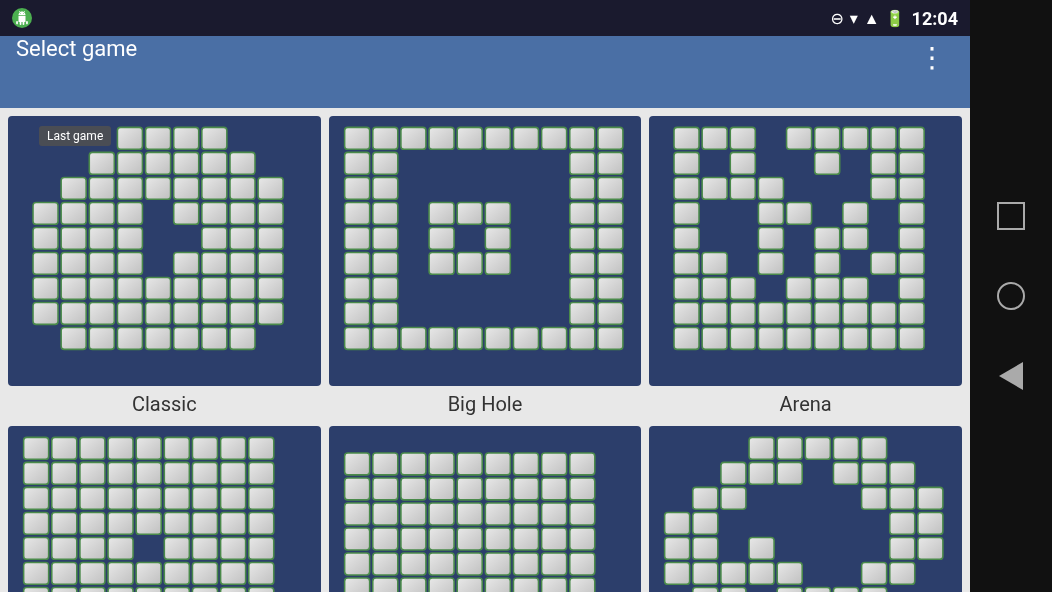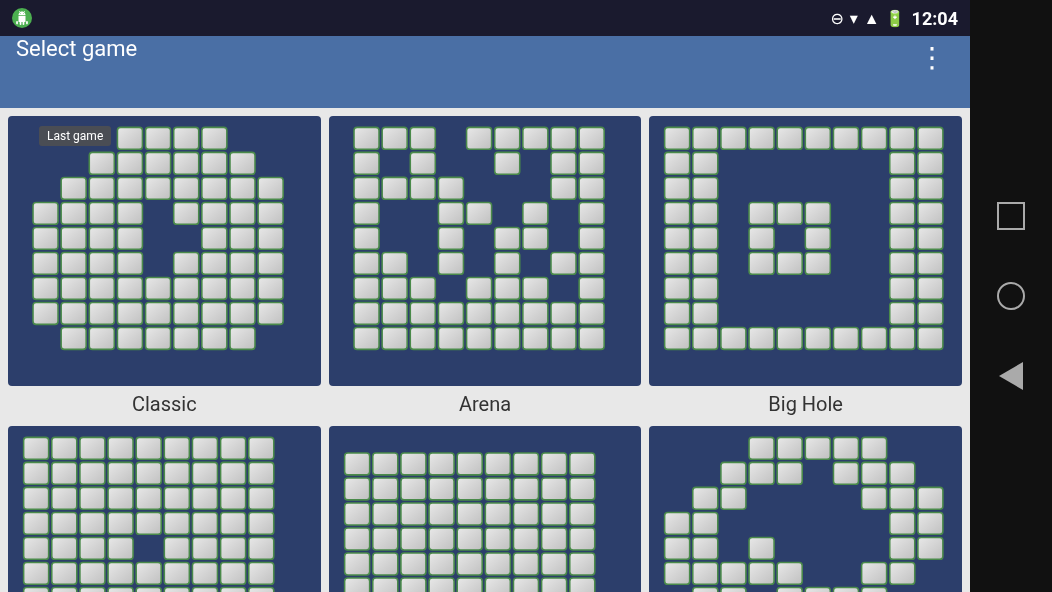--- a/index.html
+++ b/index.html
@@ -311,20 +311,103 @@
             </g>
           </svg>
         </div>
         <span class="game-label">Classic</span>
       </div>
 
       <div class="game-item">
         <div class="game-thumbnail">
           <svg class="tile-canvas" viewBox="0 0 100 85" preserveAspectRatio="xMidYMid meet">
             <defs>
+              <linearGradient id="tileGrad3" x1="0%" y1="0%" x2="100%" y2="100%">
+                <stop offset="0%" style="stop-color:#e8e8e8"></stop>
+                <stop offset="100%" style="stop-color:#c0c0c0"></stop>
+              </linearGradient>
+            </defs>
+
+            <g fill="url(#tileGrad3)" stroke="#4a8a4a" stroke-width="0.5">
+
+              <rect x="5" y="3" width="8" height="7" rx="1"></rect>
+              <rect x="14" y="3" width="8" height="7" rx="1"></rect>
+              <rect x="23" y="3" width="8" height="7" rx="1"></rect>
+              <rect x="32" y="3" width="8" height="7" rx="1"></rect>
+              <rect x="41" y="3" width="8" height="7" rx="1"></rect>
+              <rect x="50" y="3" width="8" height="7" rx="1"></rect>
+              <rect x="59" y="3" width="8" height="7" rx="1"></rect>
+              <rect x="68" y="3" width="8" height="7" rx="1"></rect>
+              <rect x="77" y="3" width="8" height="7" rx="1"></rect>
+              <rect x="86" y="3" width="8" height="7" rx="1"></rect>
+
+              <rect x="5" y="11" width="8" height="7" rx="1"></rect>
+              <rect x="14" y="11" width="8" height="7" rx="1"></rect>
+              <rect x="77" y="11" width="8" height="7" rx="1"></rect>
+              <rect x="86" y="11" width="8" height="7" rx="1"></rect>
+
+              <rect x="5" y="19" width="8" height="7" rx="1"></rect>
+              <rect x="14" y="19" width="8" height="7" rx="1"></rect>
+              <rect x="77" y="19" width="8" height="7" rx="1"></rect>
+              <rect x="86" y="19" width="8" height="7" rx="1"></rect>
+
+              <rect x="5" y="27" width="8" height="7" rx="1"></rect>
+              <rect x="14" y="27" width="8" height="7" rx="1"></rect>
+              <rect x="77" y="27" width="8" height="7" rx="1"></rect>
+              <rect x="86" y="27" width="8" height="7" rx="1"></rect>
+
+              <rect x="5" y="35" width="8" height="7" rx="1"></rect>
+              <rect x="14" y="35" width="8" height="7" rx="1"></rect>
+              <rect x="77" y="35" width="8" height="7" rx="1"></rect>
+              <rect x="86" y="35" width="8" height="7" rx="1"></rect>
+
+              <rect x="5" y="43" width="8" height="7" rx="1"></rect>
+              <rect x="14" y="43" width="8" height="7" rx="1"></rect>
+              <rect x="77" y="43" width="8" height="7" rx="1"></rect>
+              <rect x="86" y="43" width="8" height="7" rx="1"></rect>
+
+              <rect x="5" y="51" width="8" height="7" rx="1"></rect>
+              <rect x="14" y="51" width="8" height="7" rx="1"></rect>
+              <rect x="77" y="51" width="8" height="7" rx="1"></rect>
+              <rect x="86" y="51" width="8" height="7" rx="1"></rect>
+
+              <rect x="5" y="59" width="8" height="7" rx="1"></rect>
+              <rect x="14" y="59" width="8" height="7" rx="1"></rect>
+              <rect x="77" y="59" width="8" height="7" rx="1"></rect>
+              <rect x="86" y="59" width="8" height="7" rx="1"></rect>
+
+              <rect x="5" y="67" width="8" height="7" rx="1"></rect>
+              <rect x="14" y="67" width="8" height="7" rx="1"></rect>
+              <rect x="23" y="67" width="8" height="7" rx="1"></rect>
+              <rect x="32" y="67" width="8" height="7" rx="1"></rect>
+              <rect x="41" y="67" width="8" height="7" rx="1"></rect>
+              <rect x="50" y="67" width="8" height="7" rx="1"></rect>
+              <rect x="59" y="67" width="8" height="7" rx="1"></rect>
+              <rect x="68" y="67" width="8" height="7" rx="1"></rect>
+              <rect x="77" y="67" width="8" height="7" rx="1"></rect>
+              <rect x="86" y="67" width="8" height="7" rx="1"></rect>
+
+              <rect x="32" y="27" width="8" height="7" rx="1"></rect>
+              <rect x="41" y="27" width="8" height="7" rx="1"></rect>
+              <rect x="50" y="27" width="8" height="7" rx="1"></rect>
+              <rect x="32" y="35" width="8" height="7" rx="1"></rect>
+              <rect x="50" y="35" width="8" height="7" rx="1"></rect>
+              <rect x="32" y="43" width="8" height="7" rx="1"></rect>
+              <rect x="41" y="43" width="8" height="7" rx="1"></rect>
+              <rect x="50" y="43" width="8" height="7" rx="1"></rect>
+            </g>
+          </svg>
+        </div>
+        <span class="game-label">Big Hole</span>
+      </div>
+
+      <div class="game-item">
+        <div class="game-thumbnail">
+          <svg class="tile-canvas" viewBox="0 0 100 85" preserveAspectRatio="xMidYMid meet">
+            <defs>
               <linearGradient id="tileGrad2" x1="0%" y1="0%" x2="100%" y2="100%">
                 <stop offset="0%" style="stop-color:#e8e8e8"></stop>
                 <stop offset="100%" style="stop-color:#c0c0c0"></stop>
               </linearGradient>
             </defs>
 
             <g fill="url(#tileGrad2)" stroke="#4a8a4a" stroke-width="0.5">
 
               <rect x="8" y="3" width="8" height="7" rx="1"></rect>
               <rect x="17" y="3" width="8" height="7" rx="1"></rect>
@@ -391,103 +474,20 @@
               <rect x="35" y="67" width="8" height="7" rx="1"></rect>
               <rect x="44" y="67" width="8" height="7" rx="1"></rect>
               <rect x="53" y="67" width="8" height="7" rx="1"></rect>
               <rect x="62" y="67" width="8" height="7" rx="1"></rect>
               <rect x="71" y="67" width="8" height="7" rx="1"></rect>
               <rect x="80" y="67" width="8" height="7" rx="1"></rect>
             </g>
           </svg>
         </div>
         <span class="game-label">Arena</span>
-      </div>
-
-      <div class="game-item">
-        <div class="game-thumbnail">
-          <svg class="tile-canvas" viewBox="0 0 100 85" preserveAspectRatio="xMidYMid meet">
-            <defs>
-              <linearGradient id="tileGrad3" x1="0%" y1="0%" x2="100%" y2="100%">
-                <stop offset="0%" style="stop-color:#e8e8e8"></stop>
-                <stop offset="100%" style="stop-color:#c0c0c0"></stop>
-              </linearGradient>
-            </defs>
-
-            <g fill="url(#tileGrad3)" stroke="#4a8a4a" stroke-width="0.5">
-
-              <rect x="5" y="3" width="8" height="7" rx="1"></rect>
-              <rect x="14" y="3" width="8" height="7" rx="1"></rect>
-              <rect x="23" y="3" width="8" height="7" rx="1"></rect>
-              <rect x="32" y="3" width="8" height="7" rx="1"></rect>
-              <rect x="41" y="3" width="8" height="7" rx="1"></rect>
-              <rect x="50" y="3" width="8" height="7" rx="1"></rect>
-              <rect x="59" y="3" width="8" height="7" rx="1"></rect>
-              <rect x="68" y="3" width="8" height="7" rx="1"></rect>
-              <rect x="77" y="3" width="8" height="7" rx="1"></rect>
-              <rect x="86" y="3" width="8" height="7" rx="1"></rect>
-
-              <rect x="5" y="11" width="8" height="7" rx="1"></rect>
-              <rect x="14" y="11" width="8" height="7" rx="1"></rect>
-              <rect x="77" y="11" width="8" height="7" rx="1"></rect>
-              <rect x="86" y="11" width="8" height="7" rx="1"></rect>
-
-              <rect x="5" y="19" width="8" height="7" rx="1"></rect>
-              <rect x="14" y="19" width="8" height="7" rx="1"></rect>
-              <rect x="77" y="19" width="8" height="7" rx="1"></rect>
-              <rect x="86" y="19" width="8" height="7" rx="1"></rect>
-
-              <rect x="5" y="27" width="8" height="7" rx="1"></rect>
-              <rect x="14" y="27" width="8" height="7" rx="1"></rect>
-              <rect x="77" y="27" width="8" height="7" rx="1"></rect>
-              <rect x="86" y="27" width="8" height="7" rx="1"></rect>
-
-              <rect x="5" y="35" width="8" height="7" rx="1"></rect>
-              <rect x="14" y="35" width="8" height="7" rx="1"></rect>
-              <rect x="77" y="35" width="8" height="7" rx="1"></rect>
-              <rect x="86" y="35" width="8" height="7" rx="1"></rect>
-
-              <rect x="5" y="43" width="8" height="7" rx="1"></rect>
-              <rect x="14" y="43" width="8" height="7" rx="1"></rect>
-              <rect x="77" y="43" width="8" height="7" rx="1"></rect>
-              <rect x="86" y="43" width="8" height="7" rx="1"></rect>
-
-              <rect x="5" y="51" width="8" height="7" rx="1"></rect>
-              <rect x="14" y="51" width="8" height="7" rx="1"></rect>
-              <rect x="77" y="51" width="8" height="7" rx="1"></rect>
-              <rect x="86" y="51" width="8" height="7" rx="1"></rect>
-
-              <rect x="5" y="59" width="8" height="7" rx="1"></rect>
-              <rect x="14" y="59" width="8" height="7" rx="1"></rect>
-              <rect x="77" y="59" width="8" height="7" rx="1"></rect>
-              <rect x="86" y="59" width="8" height="7" rx="1"></rect>
-
-              <rect x="5" y="67" width="8" height="7" rx="1"></rect>
-              <rect x="14" y="67" width="8" height="7" rx="1"></rect>
-              <rect x="23" y="67" width="8" height="7" rx="1"></rect>
-              <rect x="32" y="67" width="8" height="7" rx="1"></rect>
-              <rect x="41" y="67" width="8" height="7" rx="1"></rect>
-              <rect x="50" y="67" width="8" height="7" rx="1"></rect>
-              <rect x="59" y="67" width="8" height="7" rx="1"></rect>
-              <rect x="68" y="67" width="8" height="7" rx="1"></rect>
-              <rect x="77" y="67" width="8" height="7" rx="1"></rect>
-              <rect x="86" y="67" width="8" height="7" rx="1"></rect>
-
-              <rect x="32" y="27" width="8" height="7" rx="1"></rect>
-              <rect x="41" y="27" width="8" height="7" rx="1"></rect>
-              <rect x="50" y="27" width="8" height="7" rx="1"></rect>
-              <rect x="32" y="35" width="8" height="7" rx="1"></rect>
-              <rect x="50" y="35" width="8" height="7" rx="1"></rect>
-              <rect x="32" y="43" width="8" height="7" rx="1"></rect>
-              <rect x="41" y="43" width="8" height="7" rx="1"></rect>
-              <rect x="50" y="43" width="8" height="7" rx="1"></rect>
-            </g>
-          </svg>
-        </div>
-        <span class="game-label">Big Hole</span>
       </div>
 
       <div class="game-item">
         <div class="game-thumbnail">
           <svg class="tile-canvas" viewBox="0 0 100 85" preserveAspectRatio="xMidYMid meet">
             <defs>
               <linearGradient id="tileGrad4" x1="0%" y1="0%" x2="100%" y2="100%">
                 <stop offset="0%" style="stop-color:#e8e8e8"></stop>
                 <stop offset="100%" style="stop-color:#c0c0c0"></stop>
               </linearGradient>

